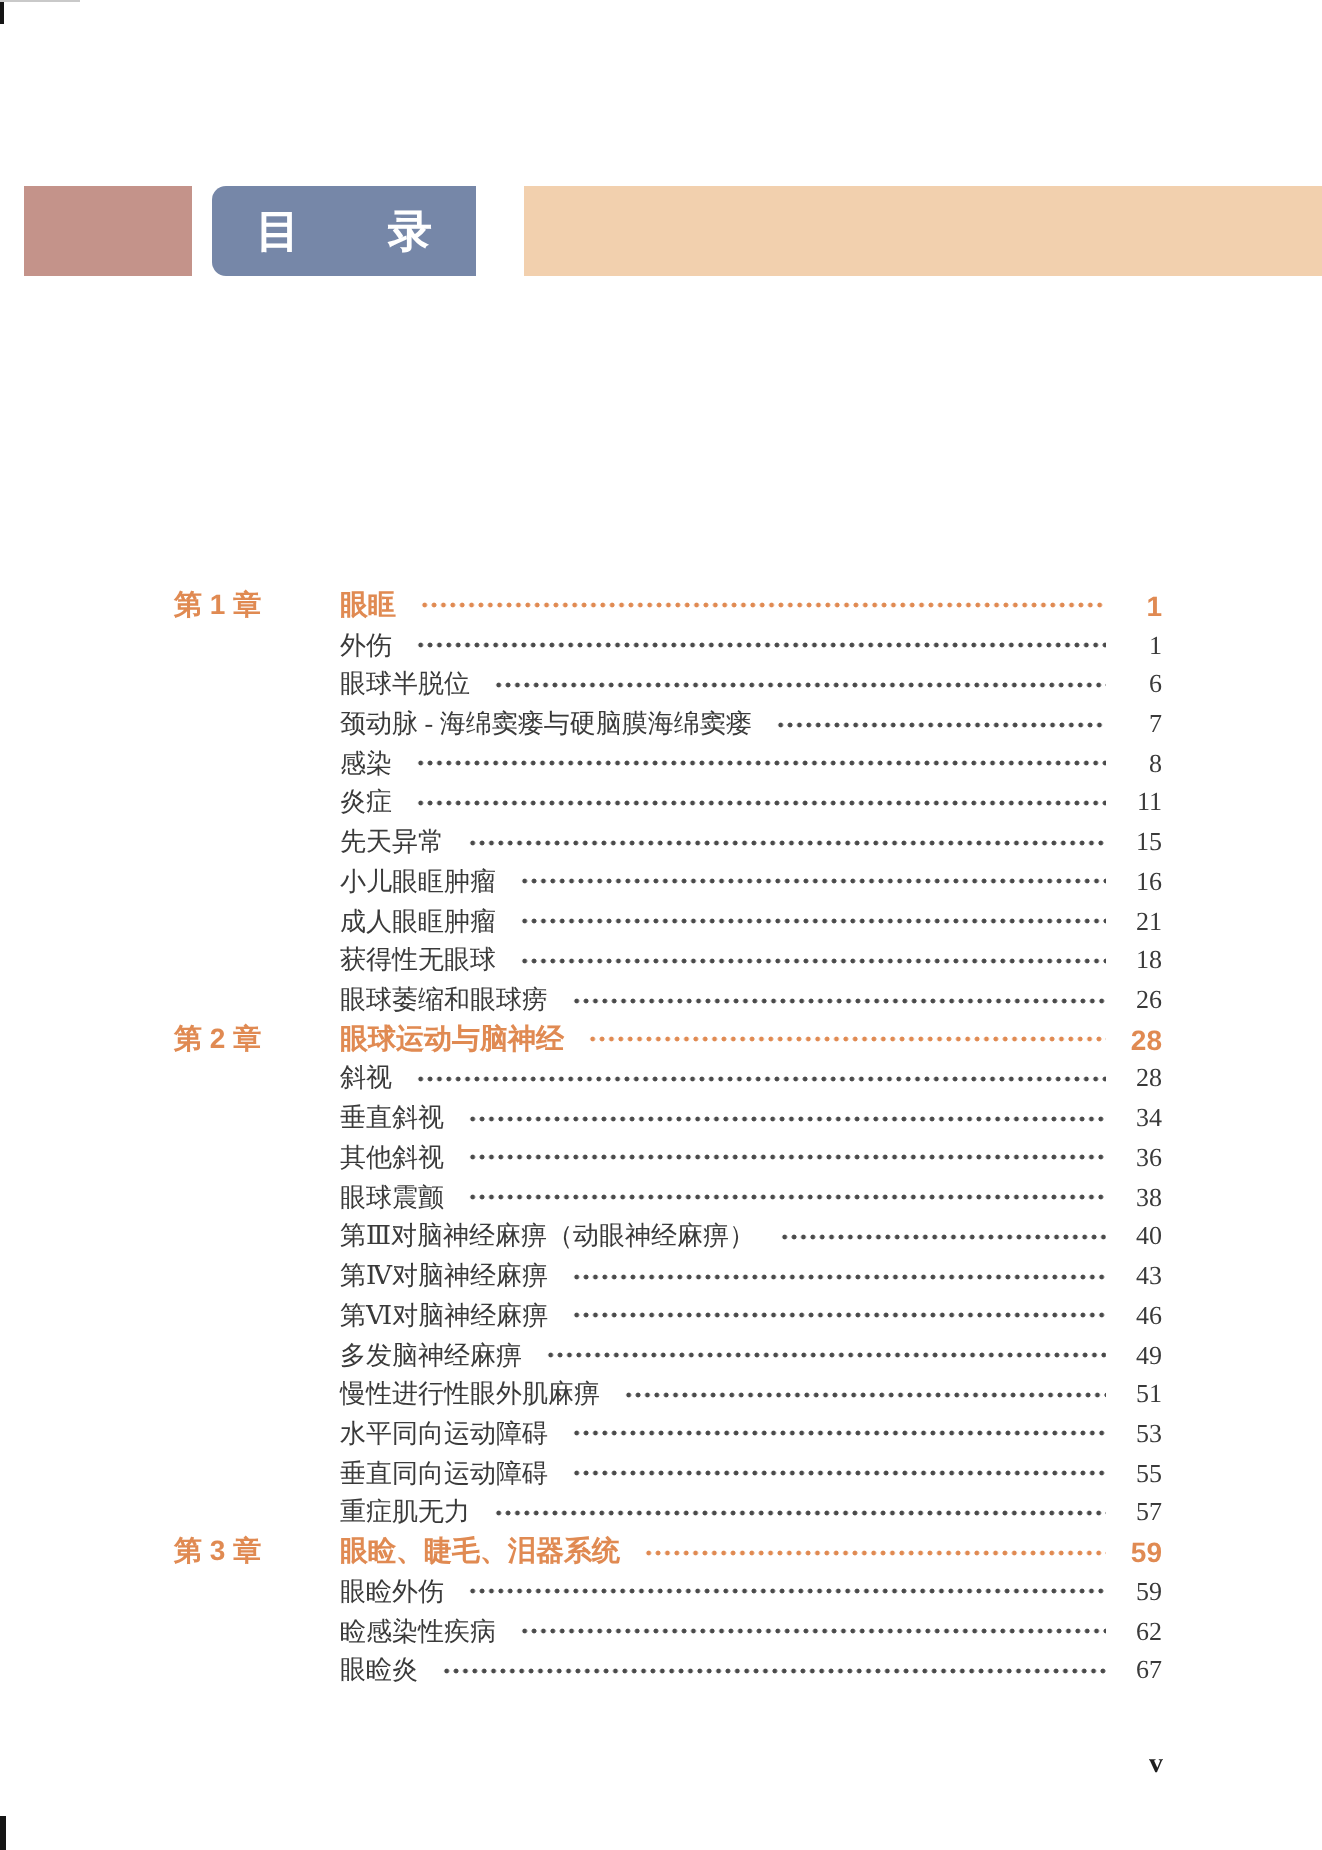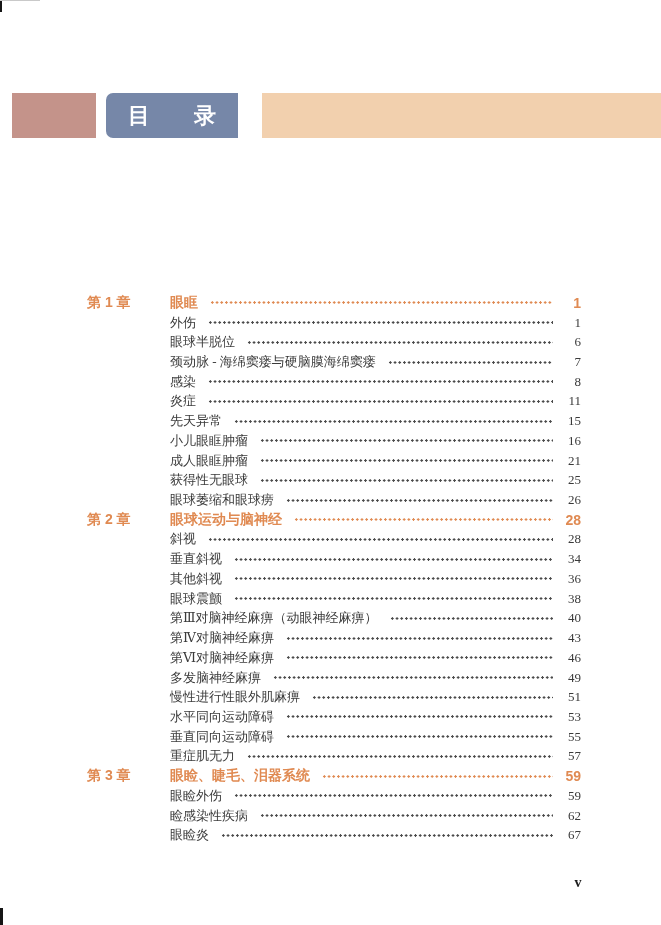--- a/index.html
+++ b/index.html
@@ -153,21 +153,21 @@
       <div class="toc-row">
         <span class="toc-label"></span>
         <span class="toc-title">成人眼眶肿瘤</span>
         <span class="leader"></span>
         <span class="toc-pagenum">21</span>
       </div>
       <div class="toc-row">
         <span class="toc-label"></span>
         <span class="toc-title">获得性无眼球</span>
         <span class="leader"></span>
-        <span class="toc-pagenum">25</span>
+        <span class="toc-pagenum">18</span>
       </div>
       <div class="toc-row">
         <span class="toc-label"></span>
         <span class="toc-title">眼球萎缩和眼球痨</span>
         <span class="leader"></span>
         <span class="toc-pagenum">26</span>
       </div>
       <div class="toc-row chapter">
         <span class="toc-label">第 2 章</span>
         <span class="toc-title">眼球运动与脑神经</span>

